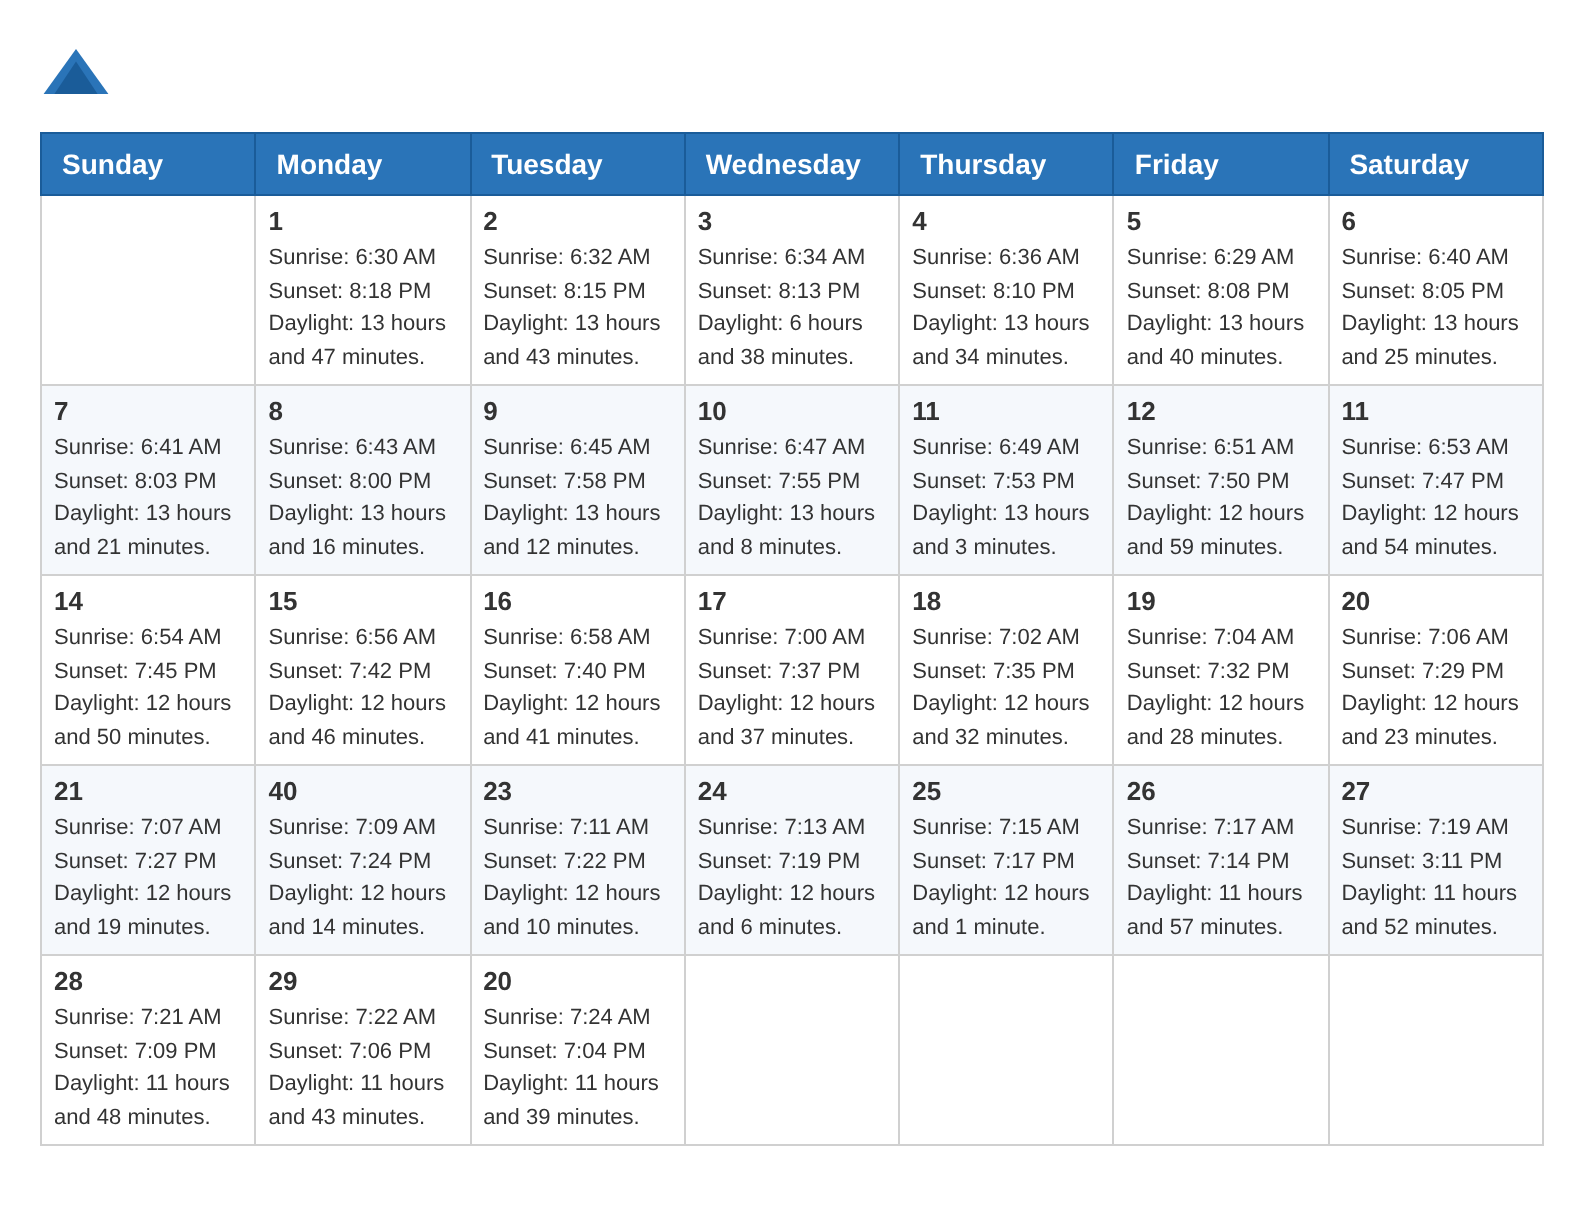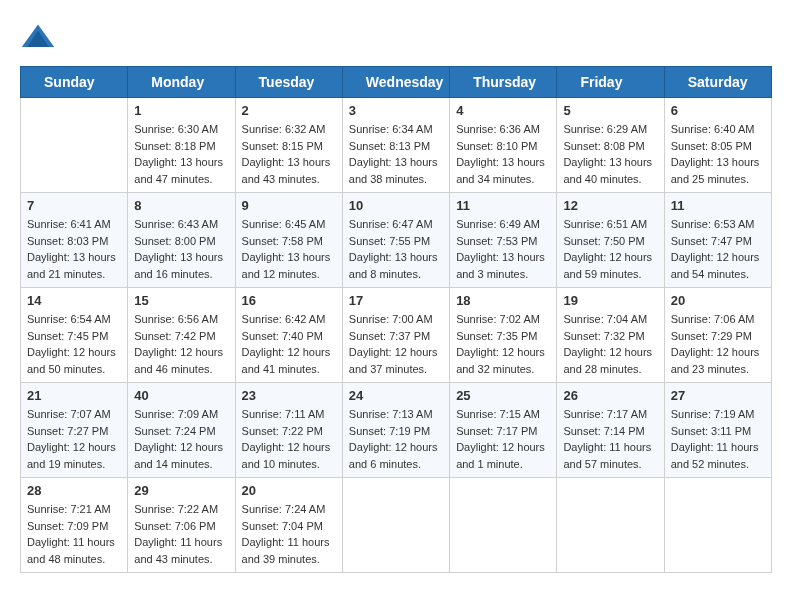--- a/index.html
+++ b/index.html
@@ -54,21 +54,21 @@
     }
     table {
       width: 100%;
       border-collapse: collapse;
       table-layout: fixed;
     }
     thead tr th {
       background-color: #2a74b8;
       color: white;
       text-align: left;
-      padding: 7px 23px;
+      padding: 7px 10px;
       font-size: 14px;
       font-weight: bold;
       border: 1px solid #1a5c99;
     }
     tbody tr td {
       border: 1px solid #d0d0d0;
       vertical-align: top;
       padding: 5px 6px;
       font-size: 11px;
       color: #333;
@@ -131,21 +131,21 @@
         <td>
           <span class="day-num">1</span>
           <div class="day-info"><span>Sunrise: 6:30 AM</span><br><span>Sunset: 8:18 PM</span><br><span>Daylight: 13 hours and 47 minutes.</span></div>
         </td>
         <td>
           <span class="day-num">2</span>
           <div class="day-info"><span>Sunrise: 6:32 AM</span><br><span>Sunset: 8:15 PM</span><br><span>Daylight: 13 hours and 43 minutes.</span></div>
         </td>
         <td>
           <span class="day-num">3</span>
-          <div class="day-info"><span>Sunrise: 6:34 AM</span><br><span>Sunset: 8:13 PM</span><br><span>Daylight: 13 hours and 38 minutes.</span></div>
+          <div class="day-info"><span>Sunrise: 6:34 AM</span><br><span>Sunset: 8:13 PM</span><br><span>Daylight: 6 hours and 38 minutes.</span></div>
         </td>
         <td>
           <span class="day-num">4</span>
           <div class="day-info"><span>Sunrise: 6:36 AM</span><br><span>Sunset: 8:10 PM</span><br><span>Daylight: 13 hours and 34 minutes.</span></div>
         </td>
         <td>
           <span class="day-num">5</span>
           <div class="day-info"><span>Sunrise: 6:29 AM</span><br><span>Sunset: 8:08 PM</span><br><span>Daylight: 13 hours and 40 minutes.</span></div>
         </td>
         <td>
@@ -187,21 +187,21 @@
         <td>
           <span class="day-num">14</span>
           <div class="day-info"><span>Sunrise: 6:54 AM</span><br><span>Sunset: 7:45 PM</span><br><span>Daylight: 12 hours and 50 minutes.</span></div>
         </td>
         <td>
           <span class="day-num">15</span>
           <div class="day-info"><span>Sunrise: 6:56 AM</span><br><span>Sunset: 7:42 PM</span><br><span>Daylight: 12 hours and 46 minutes.</span></div>
         </td>
         <td>
           <span class="day-num">16</span>
-          <div class="day-info"><span>Sunrise: 6:42 AM</span><br><span>Sunset: 7:40 PM</span><br><span>Daylight: 12 hours and 41 minutes.</span></div>
+          <div class="day-info"><span>Sunrise: 6:58 AM</span><br><span>Sunset: 7:40 PM</span><br><span>Daylight: 12 hours and 41 minutes.</span></div>
         </td>
         <td>
           <span class="day-num">17</span>
           <div class="day-info"><span>Sunrise: 7:00 AM</span><br><span>Sunset: 7:37 PM</span><br><span>Daylight: 12 hours and 37 minutes.</span></div>
         </td>
         <td>
           <span class="day-num">18</span>
           <div class="day-info"><span>Sunrise: 7:02 AM</span><br><span>Sunset: 7:35 PM</span><br><span>Daylight: 12 hours and 32 minutes.</span></div>
         </td>
         <td>

